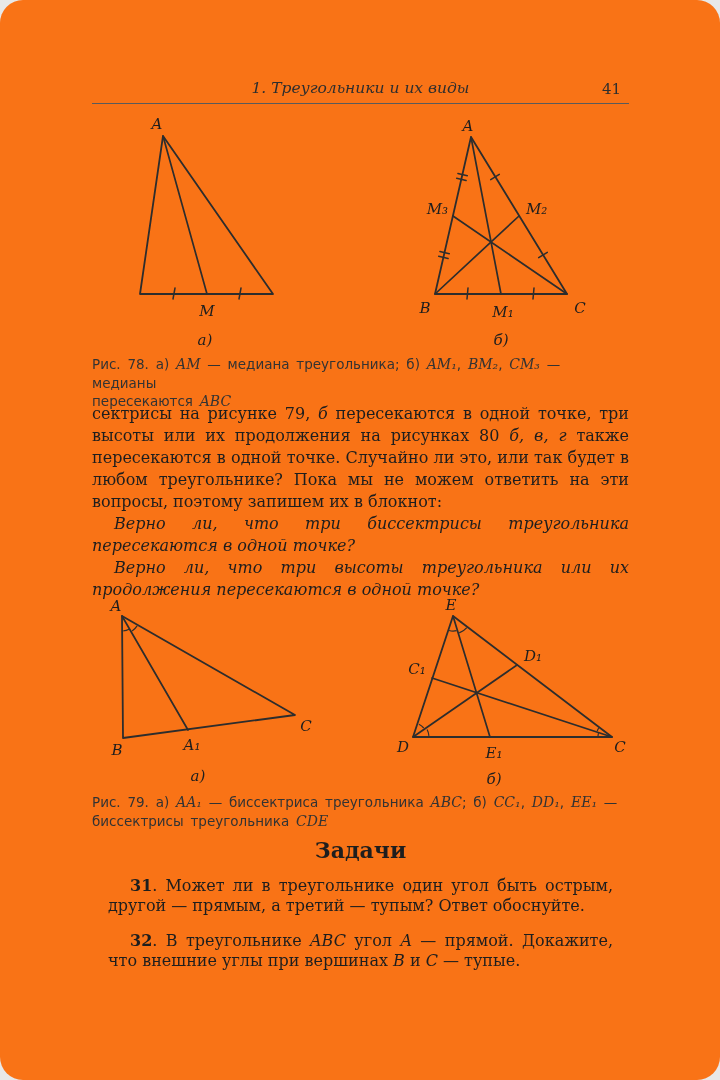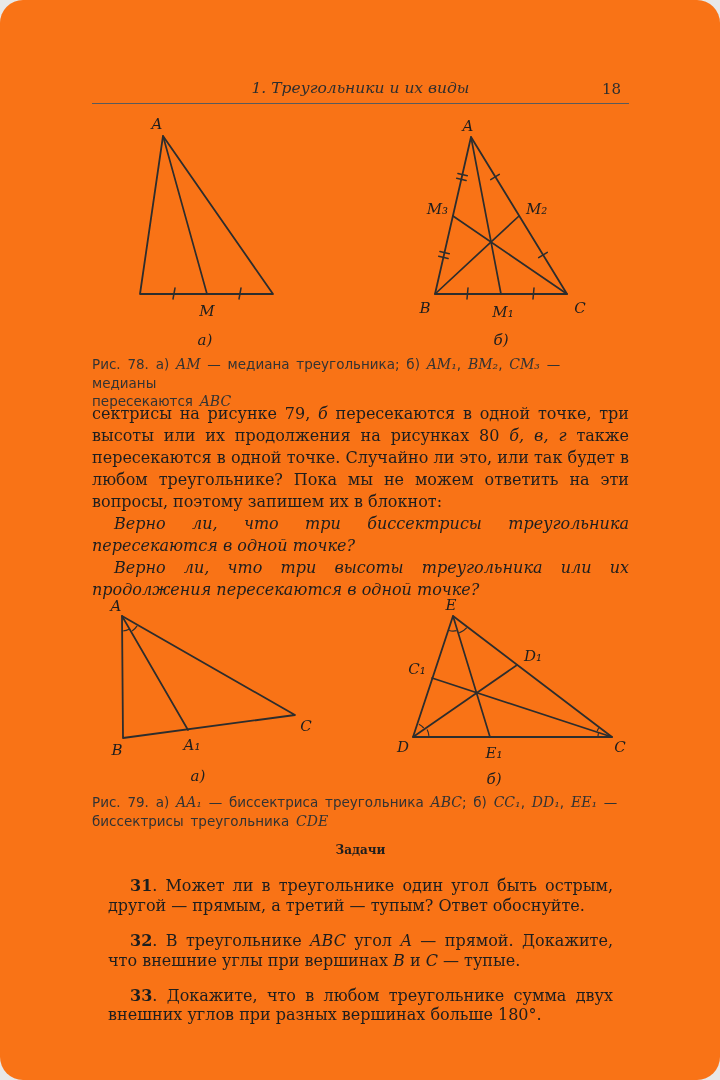--- a/index.html
+++ b/index.html
@@ -29,36 +29,36 @@
     font-family:"DejaVu Sans","Liberation Sans",sans-serif;
     font-size:13.5px;line-height:18.5px;color:#333;word-spacing:2.5px;}
   .caption .seg-math{font-family:"DejaVu Serif","Liberation Serif",serif;font-size:14px;}
   
   .body-text{position:absolute;left:92px;top:403px;width:537px;
     font-size:16px;line-height:22px;text-align:justify;}
   .body-text p{margin:0;}
   .para.q{text-indent:22px;}
   .problems{position:absolute;left:92px;top:841px;width:537px;
     font-size:16px;line-height:19.4px;text-align:justify;}
-  .problems-heading{text-align:center;font-weight:bold;font-size:12px;
+  .problems-heading{text-align:center;font-weight:bold;font-size:22px;
     margin-bottom:4px;}
   .problems p{margin:16px;text-indent:22px;}
   
   .seg-math{font-style:italic;font-family:"DejaVu Serif","Liberation Serif",serif;}
   .seg-italic{font-style:italic;}
   .seg-bold{font-weight:bold;}
 </style>
 </head>
 <body>
 
 <div class="page">
 
   <div class="header">
     <div class="header-title">1. Треугольники и их виды</div>
-    <div class="page-number">18</div>
+    <div class="page-number">41</div>
   </div>
 
   <div class="fig" style="left:92px;top:108px;">
     <svg width="536" height="240" viewBox="92 108 536 240">
 
       <g>
         <path class="outline" d="M163 136 L140 294 L273 294 Z"></path>
         <path class="cevian" d="M163 136 L207 294"></path>
         <path class="tick" d="M175 288 L173 299"></path>
         <path class="tick" d="M241 288 L239 299"></path>
@@ -141,16 +141,15 @@
 
   <div class="caption" style="top:793px;">
     <div><span class="seg-plain">Рис. 79.  а) </span><span class="seg-math">AA₁</span><span class="seg-plain"> — биссектриса треугольника </span><span class="seg-math">ABC</span><span class="seg-plain">; б) </span><span class="seg-math">CC₁</span><span class="seg-plain">, </span><span class="seg-math">DD₁</span><span class="seg-plain">, </span><span class="seg-math">EE₁</span><span class="seg-plain"> —</span></div>
     <div><span class="seg-plain">биссектрисы треугольника </span><span class="seg-math">CDE</span></div>
   </div>
 
   <div class="problems">
     <div class="problems-heading">Задачи</div>
     <p><span class="seg-bold">31</span><span class="seg-plain">. Может ли в треугольнике один угол быть острым, другой — прямым, а третий — тупым? Ответ обоснуйте.</span></p>
     <p><span class="seg-bold">32</span><span class="seg-plain">. В треугольнике </span><span class="seg-math">ABC</span><span class="seg-plain"> угол </span><span class="seg-math">A</span><span class="seg-plain"> — прямой. Докажите, что внешние углы при вершинах </span><span class="seg-math">B</span><span class="seg-plain"> и </span><span class="seg-math">C</span><span class="seg-plain"> — тупые.</span></p>
-    <p><span class="seg-bold">33</span><span class="seg-plain">. Докажите, что в любом треугольнике сумма двух внешних углов при разных вершинах больше 180°.</span></p>
   </div>
 
 </div>
 
 </body></html>

